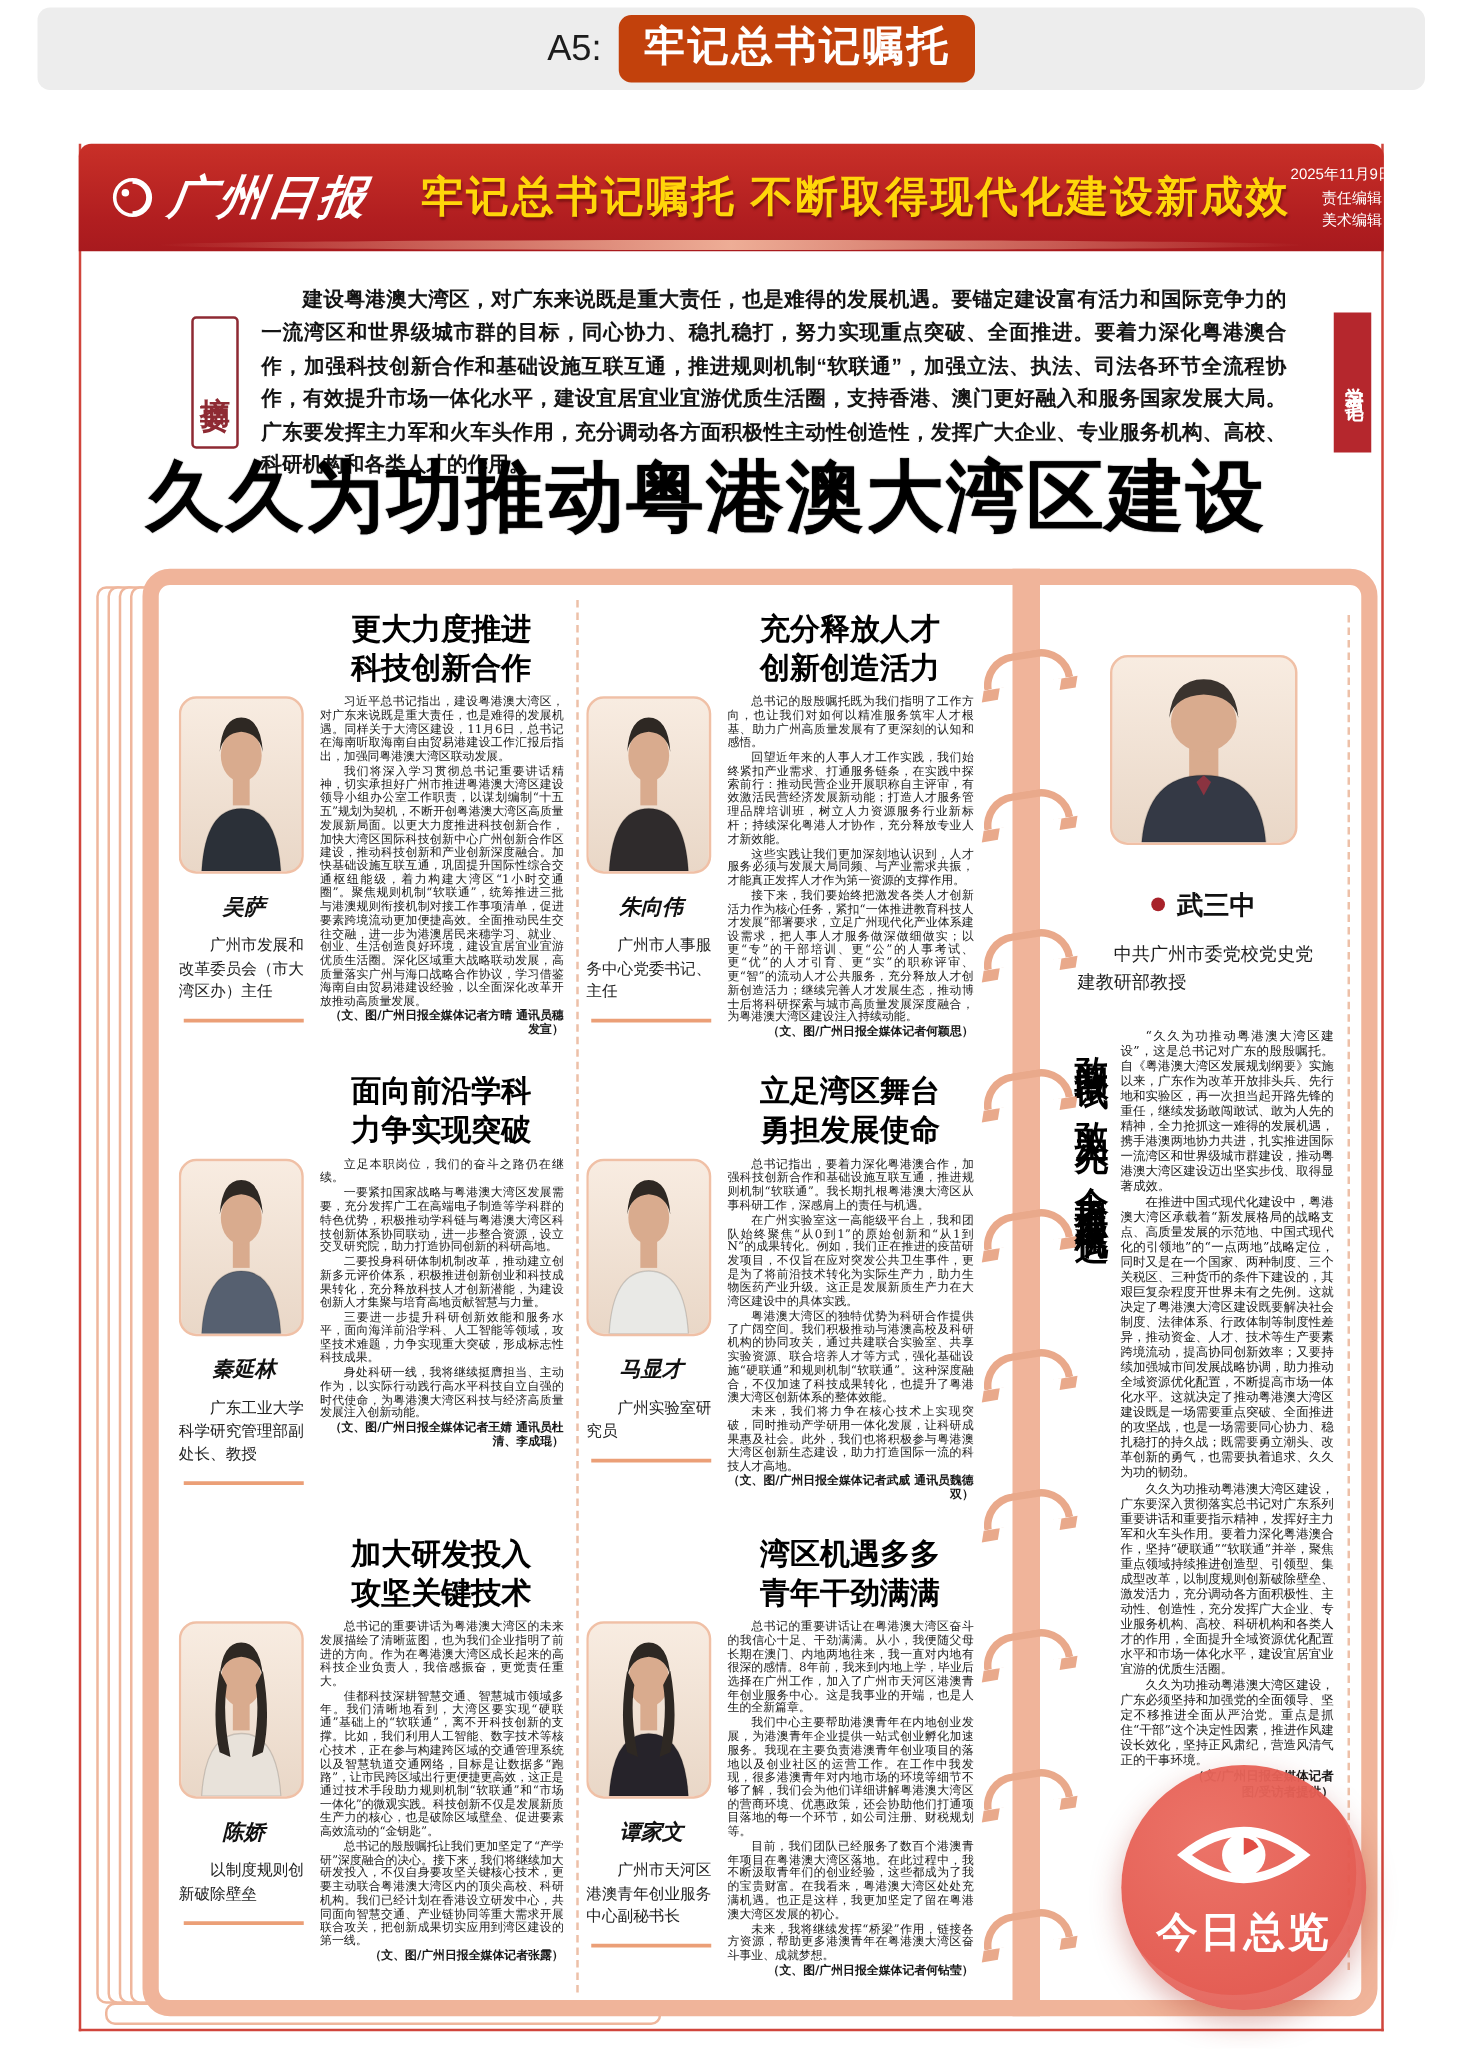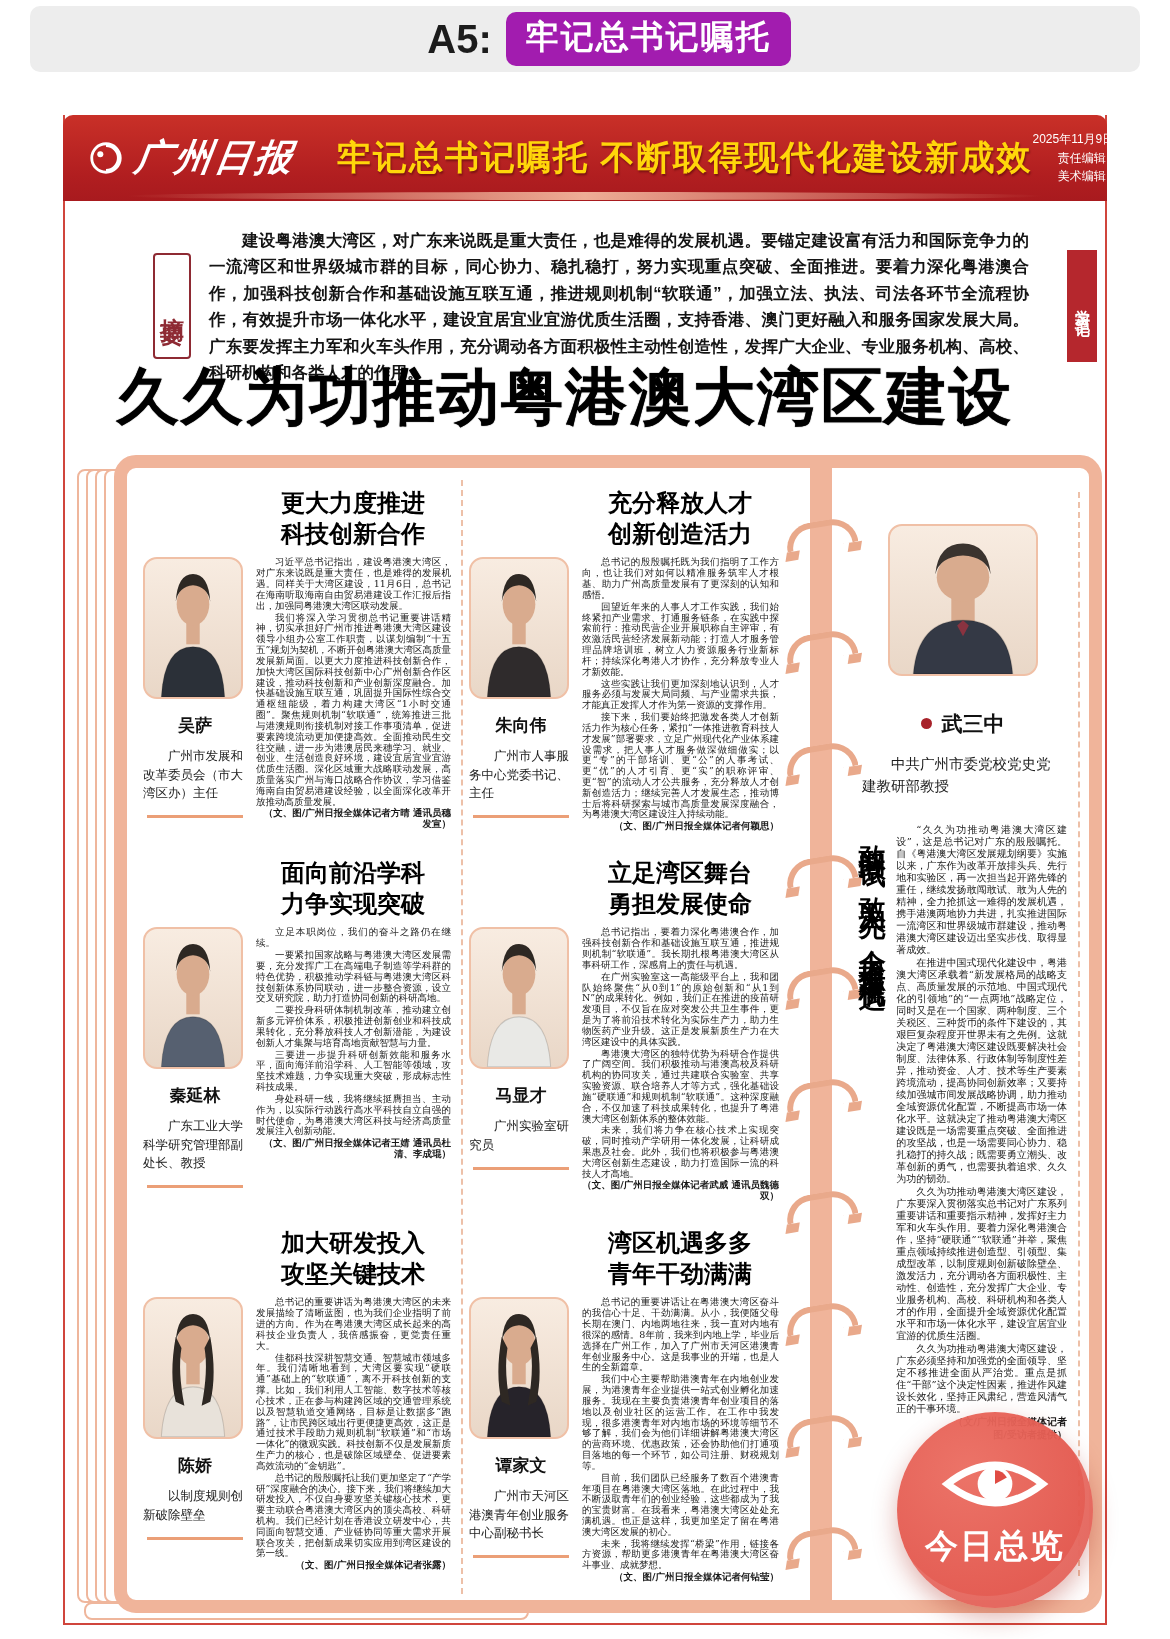--- a/index.html
+++ b/index.html
@@ -3,22 +3,22 @@
 <meta charset="utf-8">
 <style>
   * { margin:0; padding:0; box-sizing:border-box; }
   html,body { background:#fff; }
   .stage { position:relative; width:1170px; height:1639px; background:#fff; overflow:hidden;
            font-family:"DejaVu Serif", serif; color:#161616; }
 
   
   .topbar { position:absolute; left:30px; top:6px; width:1110px; height:66px; background:#ededed;
             border-radius:10px; display:flex; align-items:center; justify-content:center; gap:14px; }
-  .topbar .code { font-family:"Liberation Sans", sans-serif; font-weight:bold; font-size:40px; color:#1c1c1c;margin-left:48px; }
-  .topbar .badge { background:#a21caf; color:#fff; font-family:"Liberation Sans", sans-serif;
+  .topbar .code { font-family:"Liberation Sans", sans-serif; font-weight:normal; font-size:29px; color:#1c1c1c;margin-left:48px; }
+  .topbar .badge { background:#c2410c; color:#fff; font-family:"Liberation Sans", sans-serif;
                    font-weight:bold; font-size:33px; padding:3px 20px 6px; border-radius:10px; letter-spacing:2px; }
 
   
   .sheet { position:absolute; left:63px; top:115px; width:1044px; height:1510px; background:#fff;
            border:2px solid #d0453c; border-top:none; }
   .masthead { position:absolute; left:-2px; top:0; right:-2px; height:86px; border-radius:10px 10px 0 0;
               background:linear-gradient(180deg,#c93028 0%, #b11e20 70%, #a81a1e 100%);
               display:flex; align-items:center; padding:0 24px; overflow:hidden; }
   .masthead::after { content:""; position:absolute; left:6%; right:6%; bottom:1px; height:8px; border-radius:50%;
               background:linear-gradient(90deg, rgba(255,210,180,0), rgba(255,210,180,.8), rgba(255,210,180,0)); }
@@ -57,21 +57,21 @@
   .col { width:326px; padding:0 10px 0 6px; }
   .col.first { border-right:2px dashed #edc0a8; }
 
   .article { height:364px; overflow:hidden; margin-bottom:6px; }
   .a-title { text-align:center; font-weight:900; font-size:24px; line-height:1.28; margin:8px 0 8px 112px; color:#000; }
   .a-flex { display:flex; gap:9px; }
   .a-side { width:104px; flex:none; }
   .photo { width:100px; height:142px; border-radius:14px; position:relative; overflow:hidden;
            border:2px solid #f0c0a6; background:linear-gradient(180deg,#f8ece1,#e9d7c7); }
   .photo svg { position:absolute; inset:0; width:100%; height:100%; }
-  .p-name { margin-top:15px; text-align:center; font-family:"Liberation Sans", sans-serif; font-weight:bold; font-size:17px; color:#111; }
+  .p-name { margin-top:15px; text-align:center; font-family:"Liberation Sans", sans-serif; font-weight:bold; font-size:17px; color:#111;font-style:italic; }
   .p-role { margin-top:10px; font-family:"Liberation Sans", sans-serif; font-size:12.5px; line-height:1.45;
             text-indent:2em; color:#222; }
   .p-rule { margin:13px 4px 0; height:3px; background:#eb9f77; }
   .a-text { flex:1; font-size:9.5px; line-height:1.14; text-align:justify; color:#191919; }
   .a-text p { text-indent:2em; margin-bottom:1px; }
   .a-text p.byline { text-align:right; text-indent:0; font-weight:bold; }
 
   
   .spiral { position:absolute; left:696px; top:0; bottom:0; width:22px; background:#f0b49a; }
   .coil { position:absolute; left:-25px; width:72px; height:26px; border:6px solid #e9a98b; border-bottom:none;

